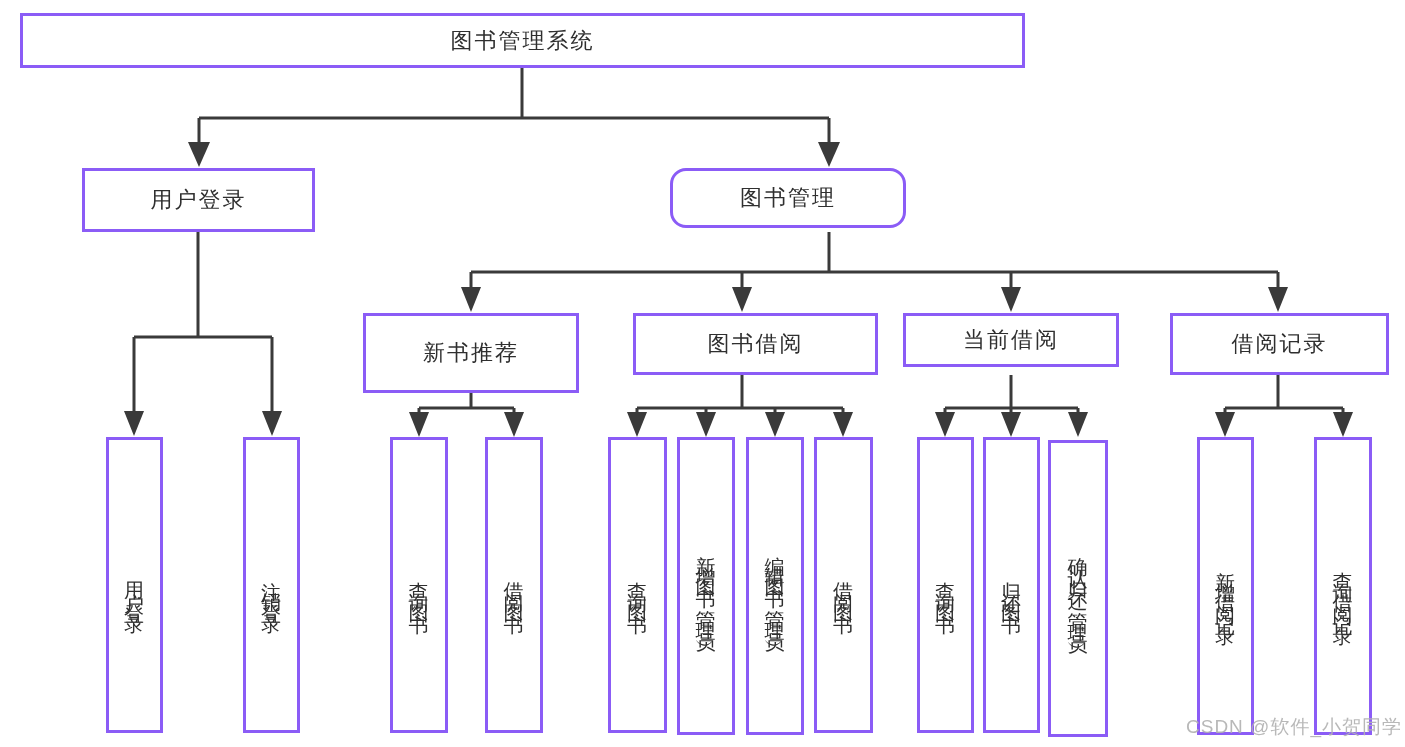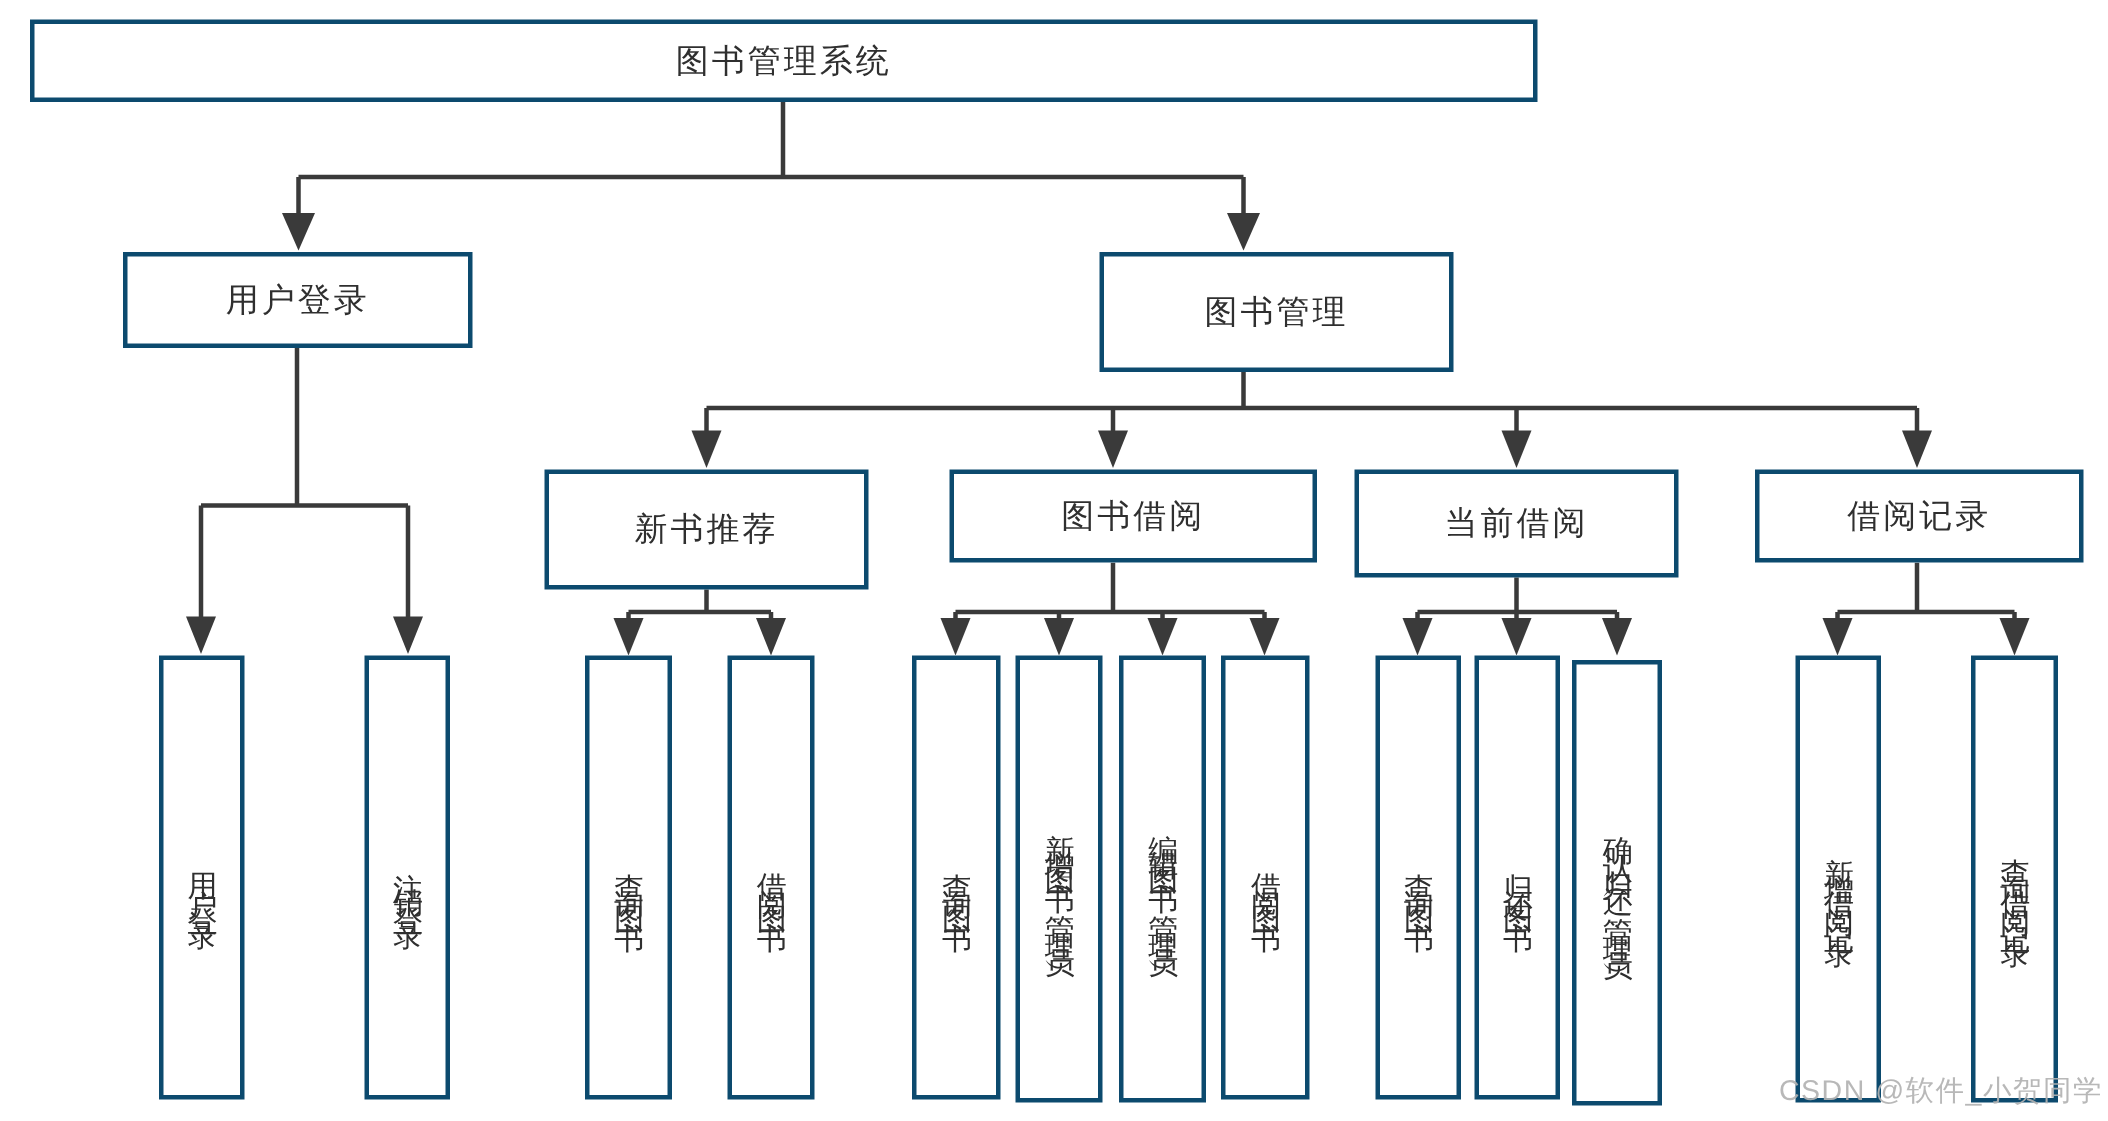--- a/index.html
+++ b/index.html
@@ -19,21 +19,21 @@
     position: absolute;
     left: 0;
     top: 0;
     width: 1405px;
     height: 747px;
     z-index: 1;
   }
   .box {
     position: absolute;
     box-sizing: border-box;
-    border: 3px solid #0c4a6e;
+    border: 3px solid #8b5cf6;
     background: #ffffff;
     color: #2f2f2f;
     display: flex;
     align-items: center;
     justify-content: center;
     z-index: 2;
   }
   .h-box {
     font-size: 22px;
     letter-spacing: 2px;
@@ -106,25 +106,25 @@
       <polygon points="1068,412 1088,412 1078,437"></polygon>
 
       <polygon points="1215,412 1235,412 1225,437"></polygon>
       <polygon points="1333,412 1353,412 1343,437"></polygon>
     </g>
   </svg>
 
   <div class="box h-box" style="left:20px; top:13px; width:1005px; height:55px;">图书管理系统</div>
 
   <div class="box h-box" style="left:82px; top:168px; width:233px; height:64px;">用户登录</div>
-  <div class="box h-box" style="left:733px; top:168px; width:236px; height:80px;">图书管理</div>
+  <div class="box h-box" style="left:670px; top:168px; width:236px; height:60px;border-radius:16px;">图书管理</div>
 
   <div class="box h-box" style="left:363px; top:313px; width:216px; height:80px;">新书推荐</div>
   <div class="box h-box" style="left:633px; top:313px; width:245px; height:62px;">图书借阅</div>
-  <div class="box h-box" style="left:903px; top:313px; width:216px; height:72px;">当前借阅</div>
+  <div class="box h-box" style="left:903px; top:313px; width:216px; height:54px;">当前借阅</div>
   <div class="box h-box" style="left:1170px; top:313px; width:219px; height:62px;">借阅记录</div>
 
   <div class="box v-box" style="left:106px; top:437px; width:57px; height:296px;">用户登录</div>
   <div class="box v-box" style="left:243px; top:437px; width:57px; height:296px;">注销登录</div>
 
   <div class="box v-box" style="left:390px; top:437px; width:58px; height:296px;">查询图书</div>
   <div class="box v-box" style="left:485px; top:437px; width:58px; height:296px;">借阅图书</div>
 
   <div class="box v-box" style="left:608px; top:437px; width:59px; height:296px;">查询图书</div>
   <div class="box v-box" style="left:677px; top:437px; width:58px; height:298px;">新增图书（管理员）</div>

